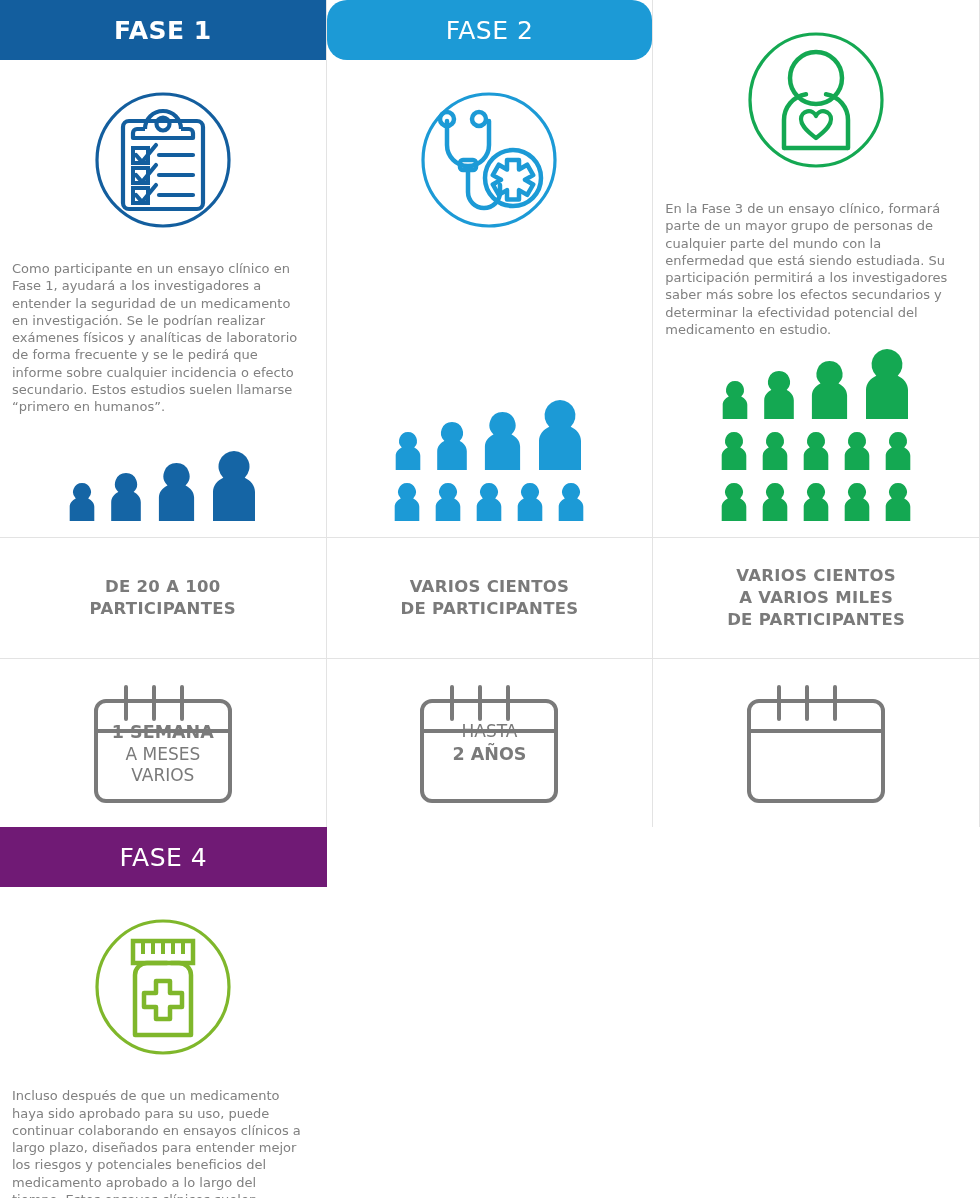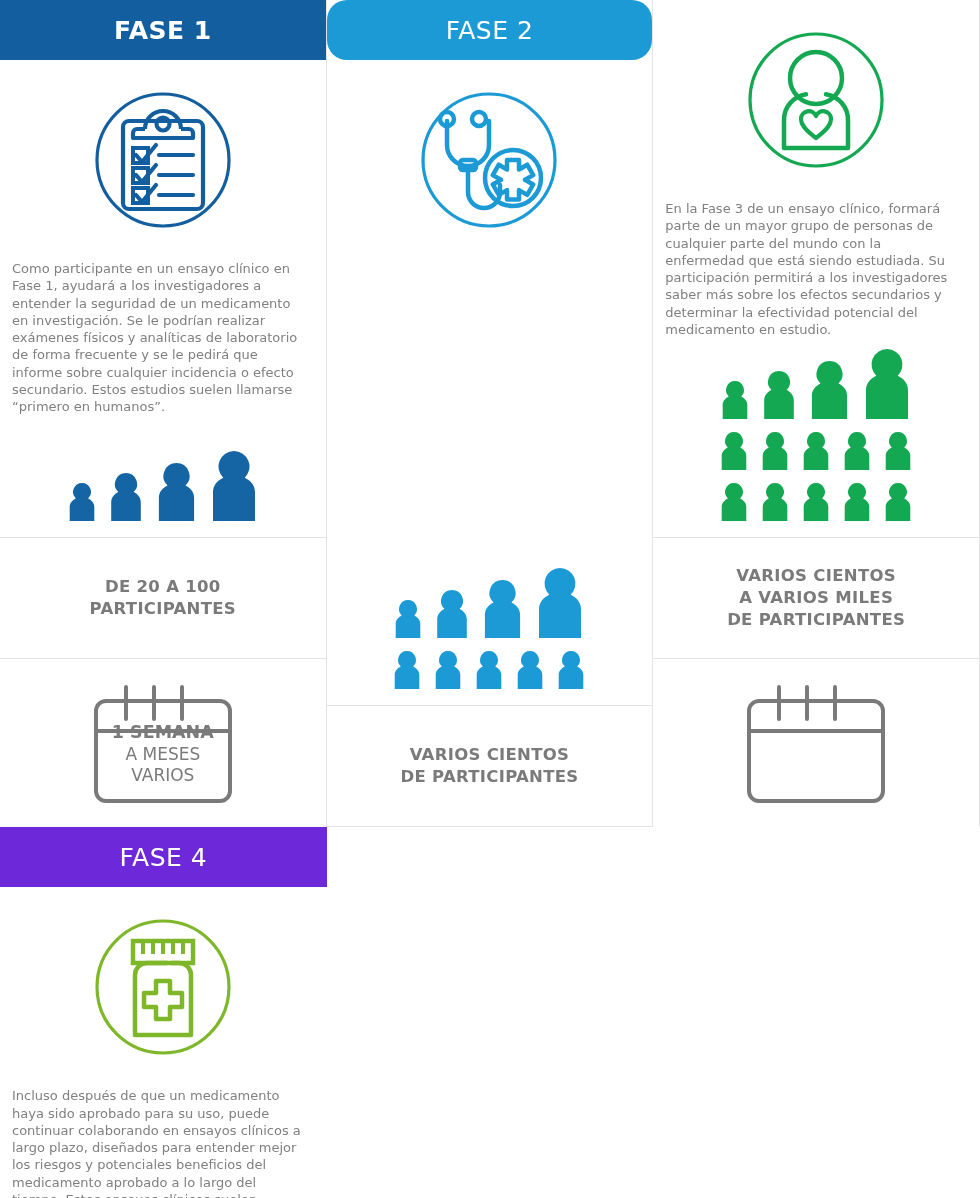--- a/index.html
+++ b/index.html
@@ -26,21 +26,21 @@
   .hdr {
     height: 60px;
     display: flex; align-items: center; justify-content: center;
     color: #ffffff;
     font-size: 25px;
     letter-spacing: 0.5px;
   }
   .col.c1 .hdr { background: #135E9E; font-weight: bold; }
   .col.c2 .hdr { background: #1C9AD6; font-weight: normal; border-radius: 20px; }
   .col.c3 .hdr { background: #14A852; font-weight: normal; }
-  .col.c4 .hdr { background: #6d28d9; font-weight: normal; }
+  .col.c4 .hdr { background: #701a75; font-weight: normal; }
 
   
   .icon-wrap {
     height: 200px;
     display: flex; align-items: center; justify-content: center;
   }
   .icon-wrap svg { display: block; }
 
   
   .body-copy {
@@ -231,20 +231,35 @@
 
     <div class="sep-line"></div>
     <div class="participants">
       <span>
         <span>VARIOS CIENTOS</span><br>
         <span>DE PARTICIPANTES</span>
       </span>
     </div>
     <div class="sep-line"></div>
 
+    <div class="cal-wrap">
+      <div class="cal">
+        <svg width="162" height="124" viewBox="0 0 162 124">
+          <line x1="44" y1="6" x2="44" y2="38" stroke="#7a7a7a" stroke-width="4" stroke-linecap="round"></line>
+          <line x1="72" y1="6" x2="72" y2="38" stroke="#7a7a7a" stroke-width="4" stroke-linecap="round"></line>
+          <line x1="100" y1="6" x2="100" y2="38" stroke="#7a7a7a" stroke-width="4" stroke-linecap="round"></line>
+          <rect x="14" y="20" width="134" height="100" rx="10" fill="none" stroke="#7a7a7a" stroke-width="4"></rect>
+          <line x1="14" y1="50" x2="148" y2="50" stroke="#7a7a7a" stroke-width="4"></line>
+        </svg>
+        <div class="cal-text">
+          <span class="n">HASTA</span>
+          <span class="b">2 AÑOS</span>
+        </div>
+      </div>
+    </div>
   </div>
 
   <div class="col c3">
 
     <div class="icon-wrap">
       <svg width="144" height="144" viewBox="0 0 144 144">
         <circle cx="72" cy="72" r="66" fill="none" stroke="#14A852" stroke-width="3.2"></circle>
         <circle cx="72" cy="50" r="26" fill="none" stroke="#14A852" stroke-width="4.5"></circle>
         <path d="M40 120 V92 a26 26 0 0 1 22 -25.7" fill="none" stroke="#14A852" stroke-width="4.5" stroke-linecap="round"></path>
         <path d="M104 120 V92 a26 26 0 0 0 -22 -25.7" fill="none" stroke="#14A852" stroke-width="4.5" stroke-linecap="round"></path>

